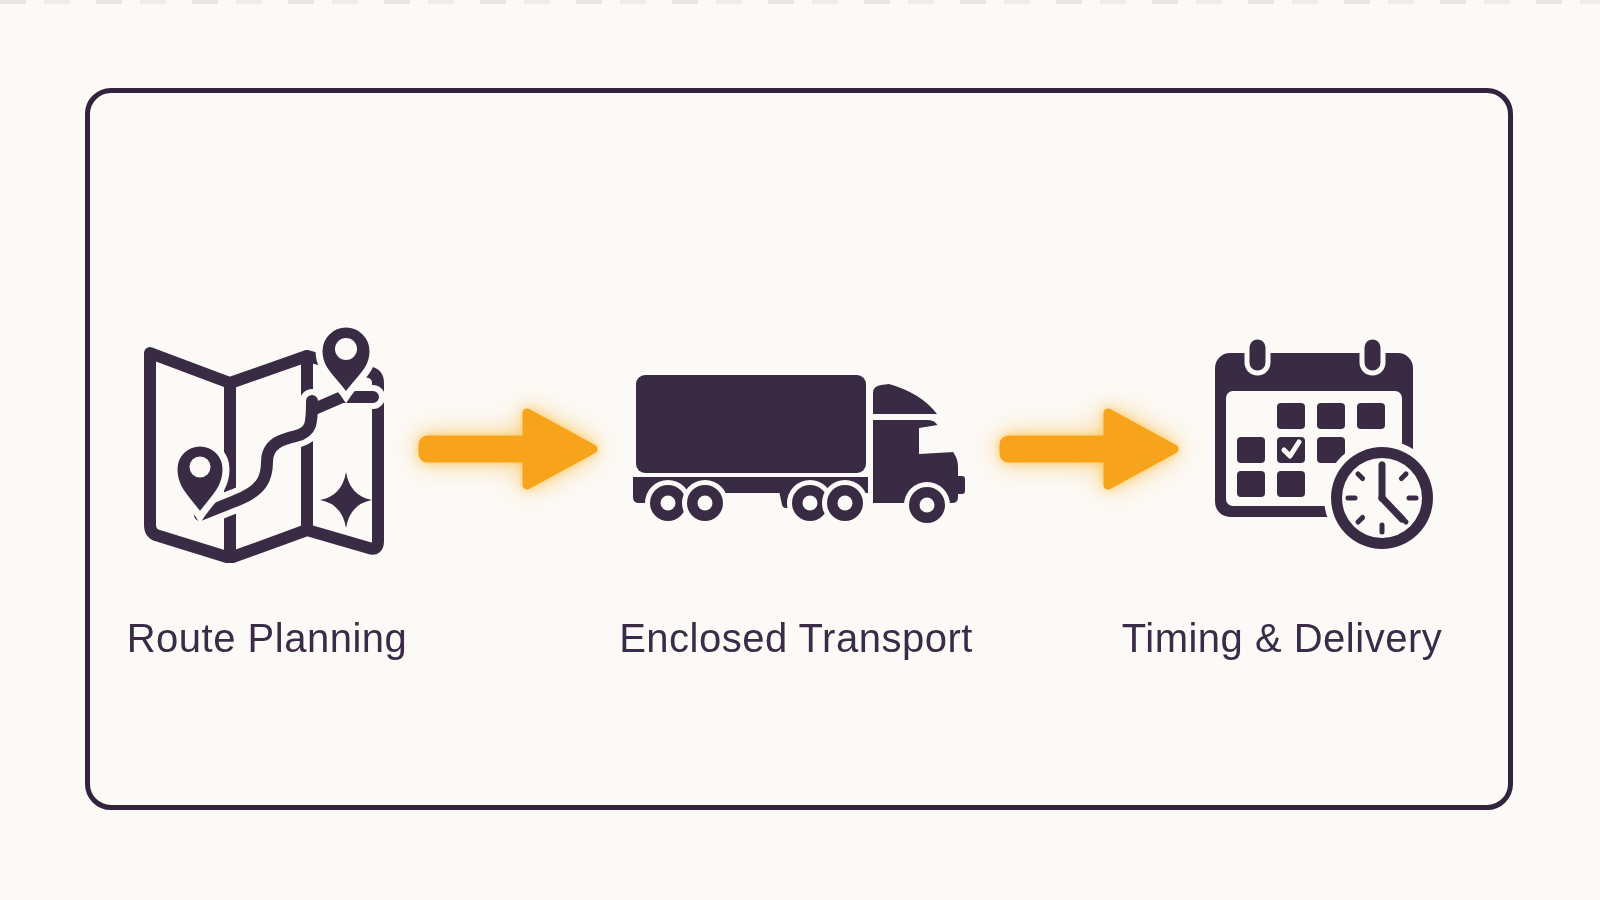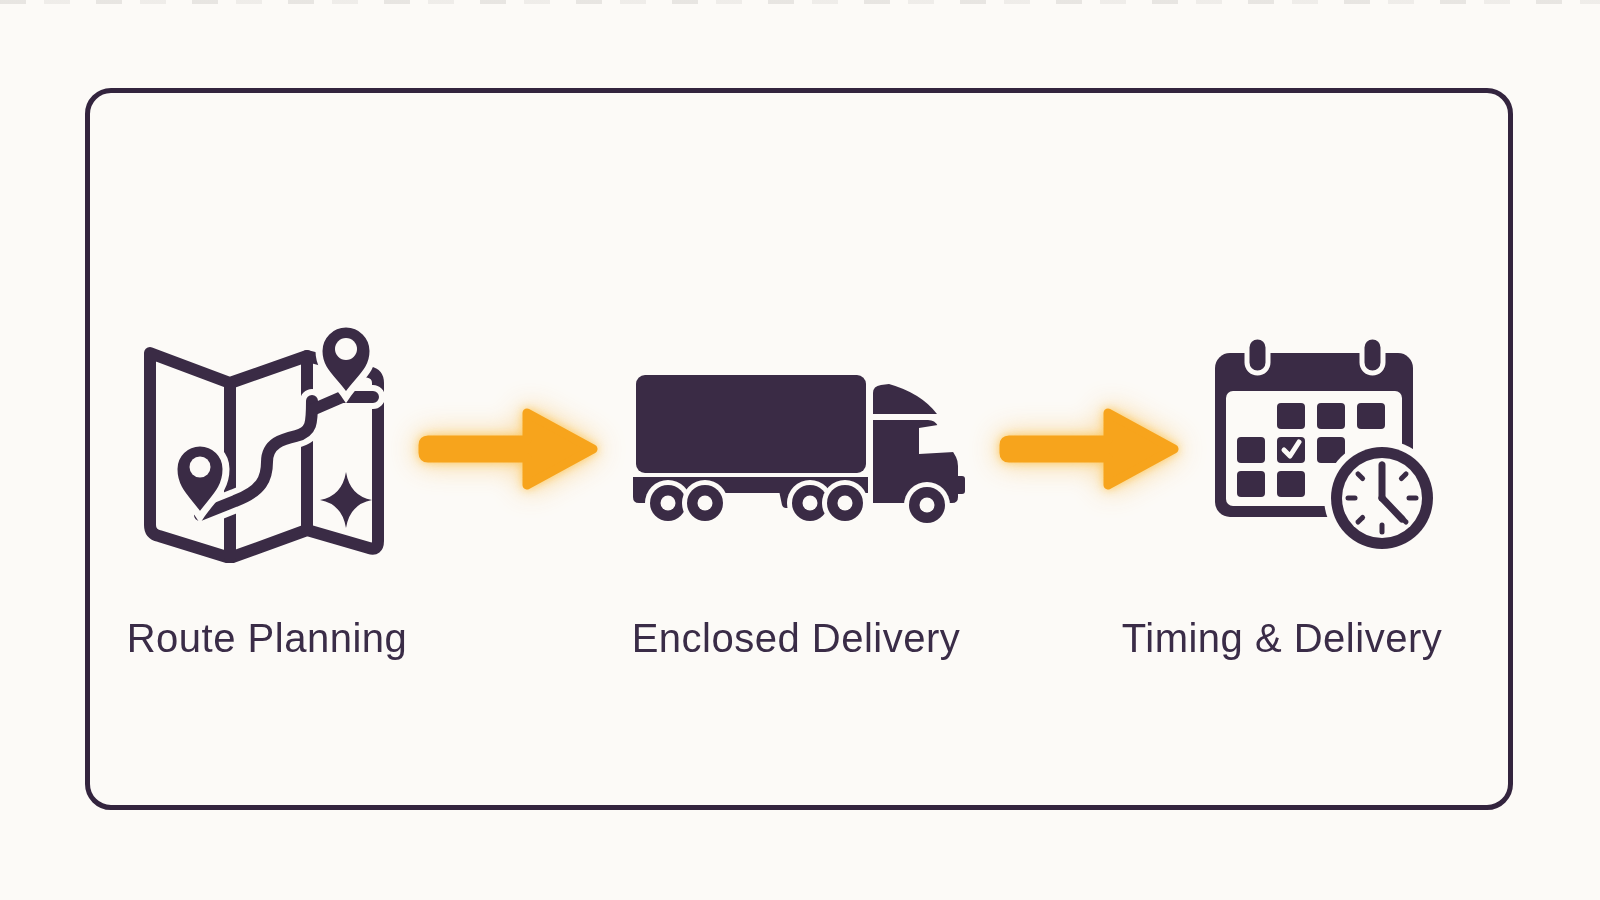--- a/index.html
+++ b/index.html
@@ -171,14 +171,14 @@
       </g>
       <g stroke="var(--icon)" stroke-width="7" stroke-linecap="round" fill="none">
         <path d="M197,173 V140"></path>
         <path d="M197,173 L217,194"></path>
       </g>
     </g>
   </svg>
 </div>
 
 <div class="step-label label-1">Route Planning</div>
-<div class="step-label label-2">Enclosed Delivery</div>
+<div class="step-label label-2">Enclosed Transport</div>
 <div class="step-label label-3">Timing &amp; Delivery</div>
 
 </body></html>

